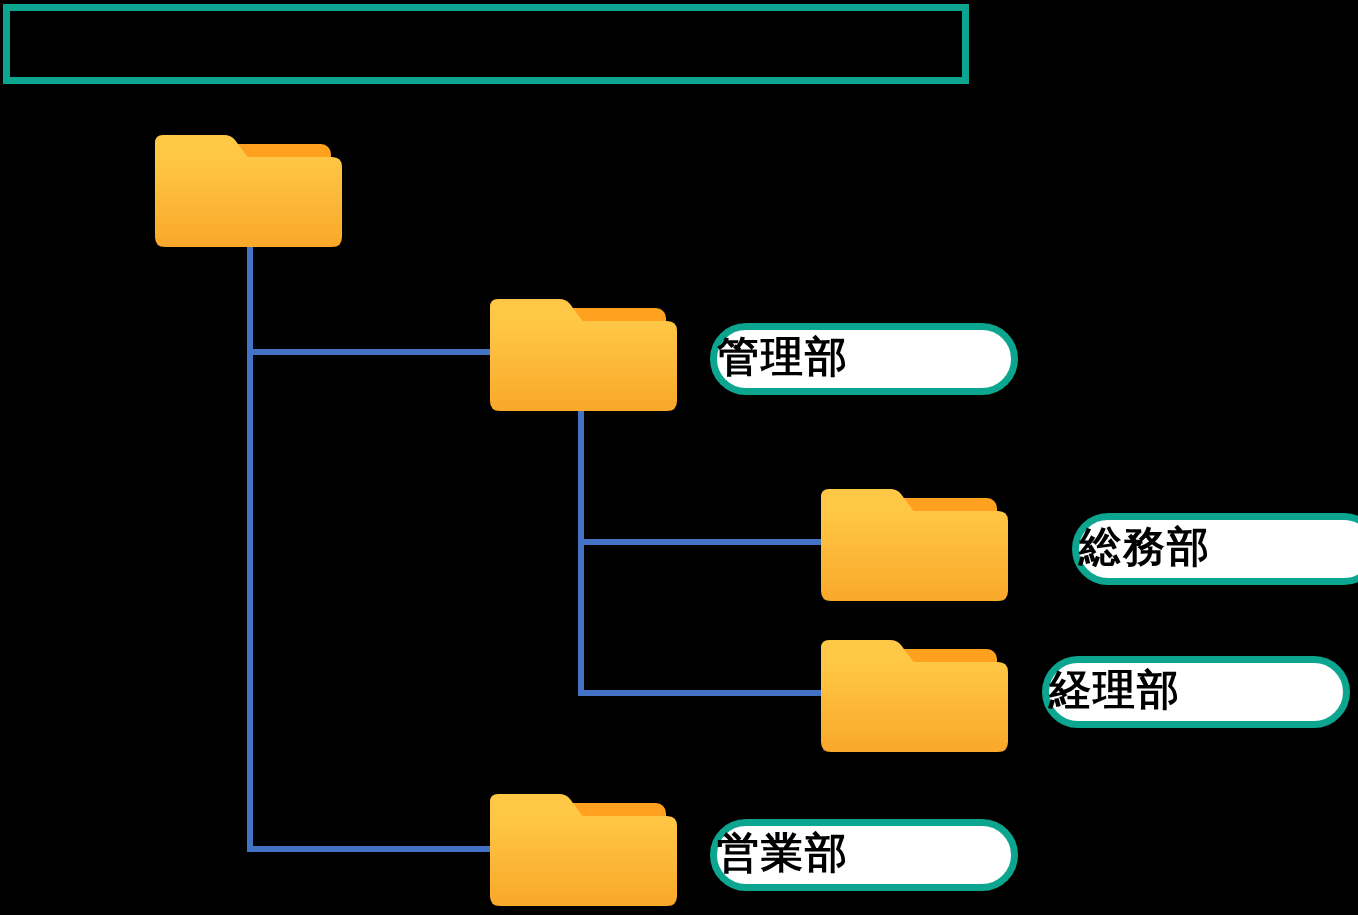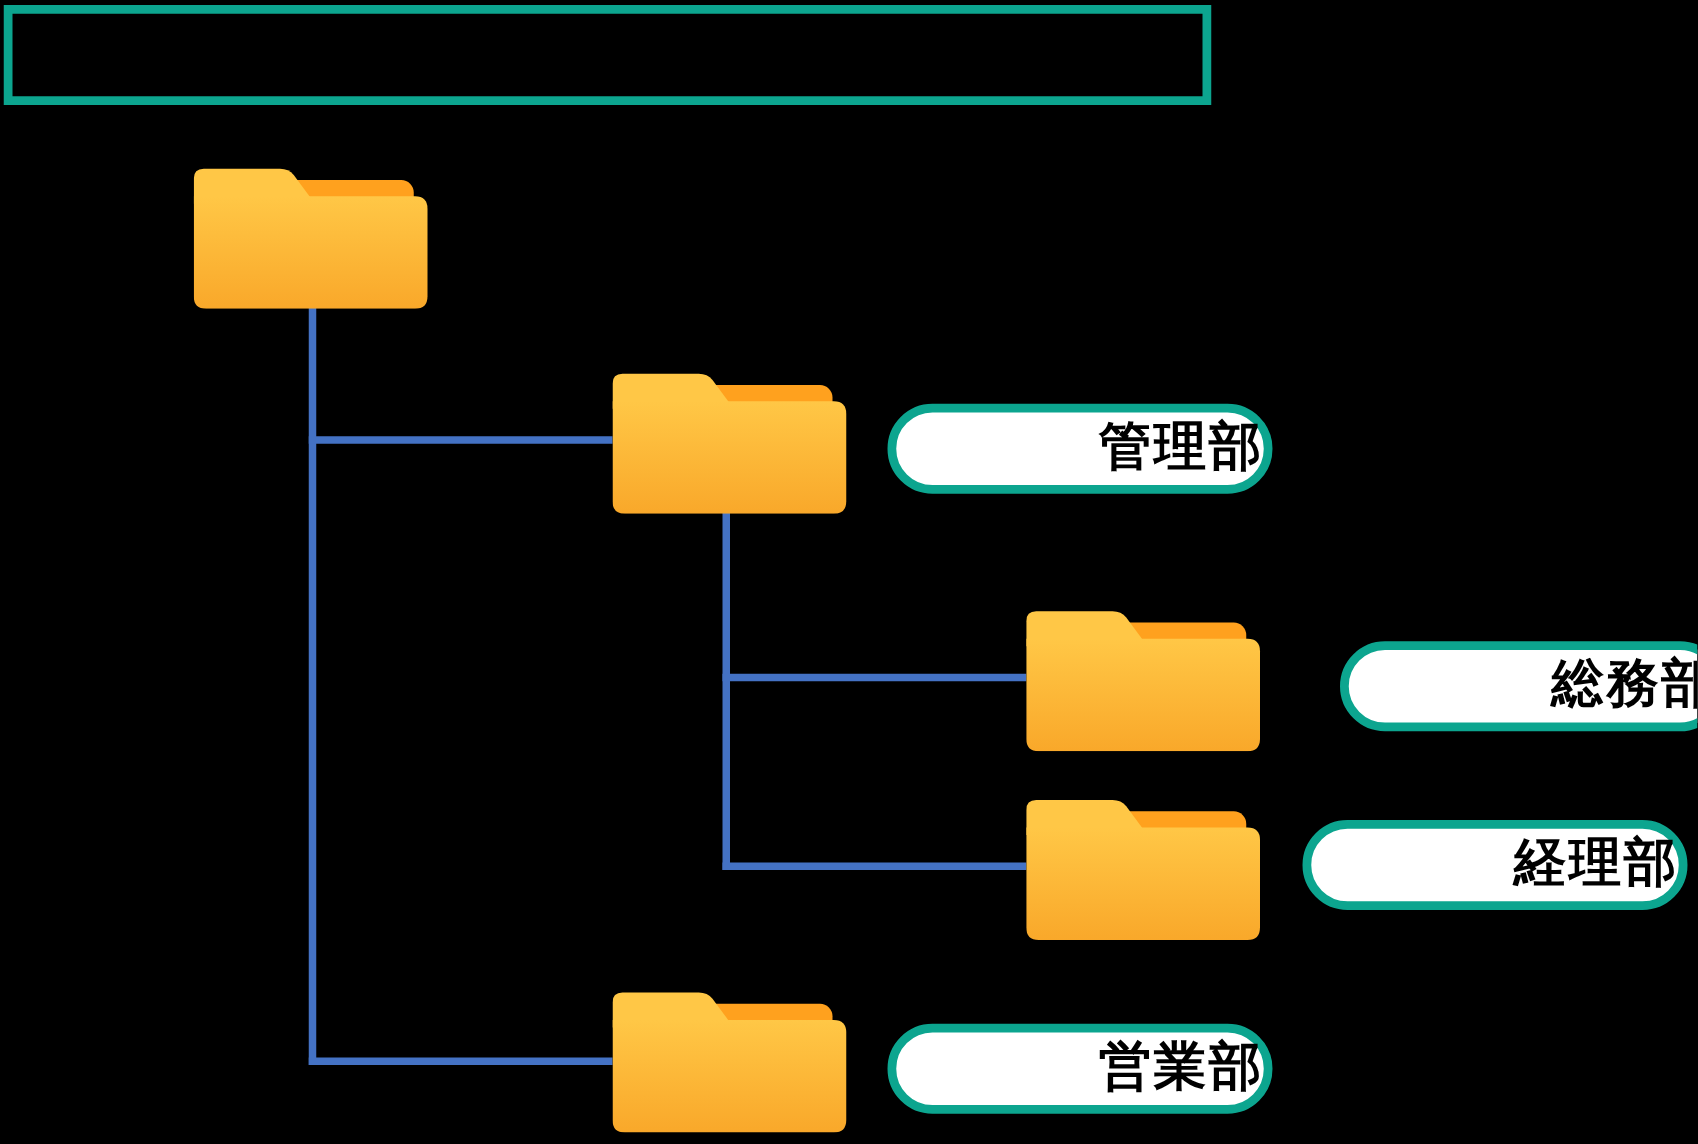--- a/index.html
+++ b/index.html
@@ -41,21 +41,21 @@
   .pill {
     position: absolute;
     width: 308px;
     height: 72px;
     box-sizing: border-box;
     background: #FFFFFF;
     border: 7px solid #0CA58F;
     border-radius: 36px;
     display: flex;
     align-items: center;
-    justify-content: flex-end;
+    justify-content: flex-start;
   }
   .pill-label {
     font-size: 42px;
     font-weight: 700;
     color: #000000;
     letter-spacing: 2px;
     line-height: 1;
     padding-bottom: 4px;
   }
   

